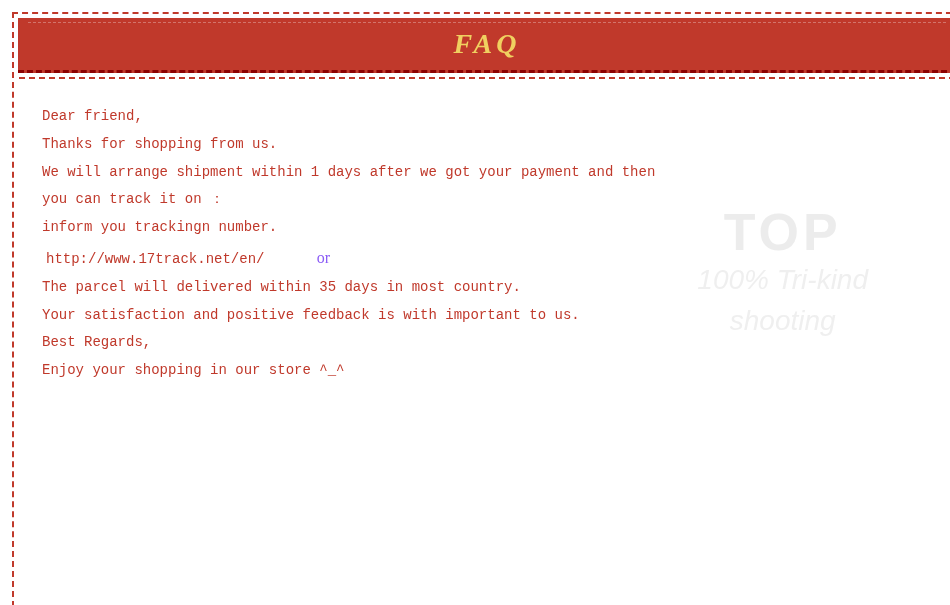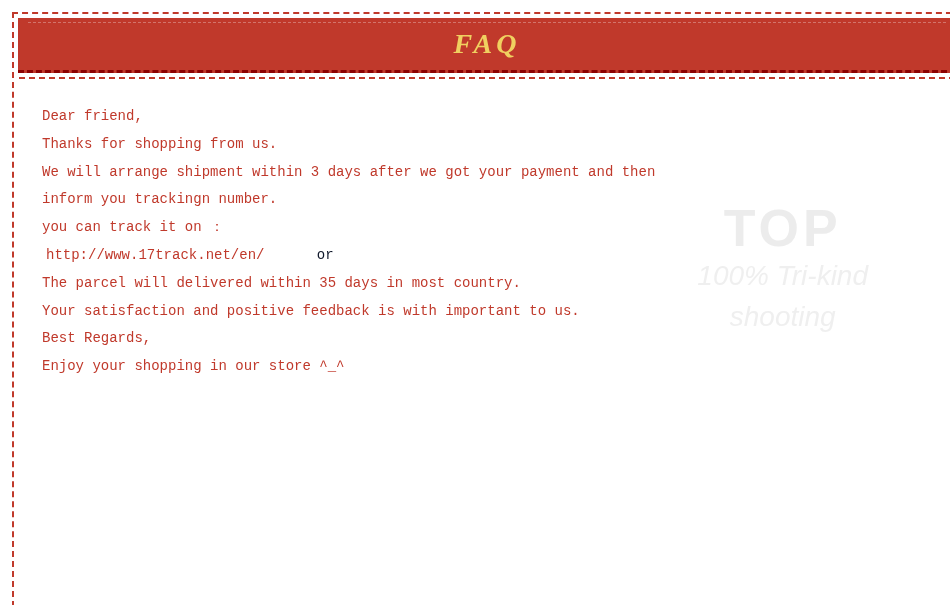--- a/index.html
+++ b/index.html
@@ -92,40 +92,40 @@
     .watermark-bottom {
       font-size: 28px;
       font-family: 'Arial', sans-serif;
       font-style: italic;
       color: rgba(180, 180, 180, 0.22);
       line-height: 1.3;
     }
 
     .or-text {
       margin-left: 40px;
-      color: #0f172a;
-      font-size: 14px;
-      font-family: Liberation Mono, monospace;
+      color: #8b5cf6;
+      font-size: 16px;
+      font-family: Liberation Serif, serif;
     }
   </style>
 </head>
 <body>
 
 <div class="page-wrapper">
   <div class="faq-header">
     <span class="faq-title">FAQ</span>
   </div>
   <div class="dashed-line"></div>
 
   <div class="content">
     <p>Dear friend,</p>
     <p>Thanks for shopping from us.</p>
-    <p>We will arrange shipment within 3 days after we got your payment and then</p>
+    <p>We will arrange shipment within 1 days after we got your payment and then</p>
+    <p>you can track it on ：</p>
     <p>inform you trackingn number.</p>
-    <p>you can track it on ：</p>
     <p>
       <span>http://www.17track.net/en/</span>
       <span class="or-text">or</span>
     </p>
     <p>The parcel will delivered within 35 days in most country.</p>
     <p>Your satisfaction and positive feedback is with important to us.</p>
     <p>Best Regards,</p>
     <p>Enjoy your shopping in our store ^_^</p>
 
     <div class="watermark">

